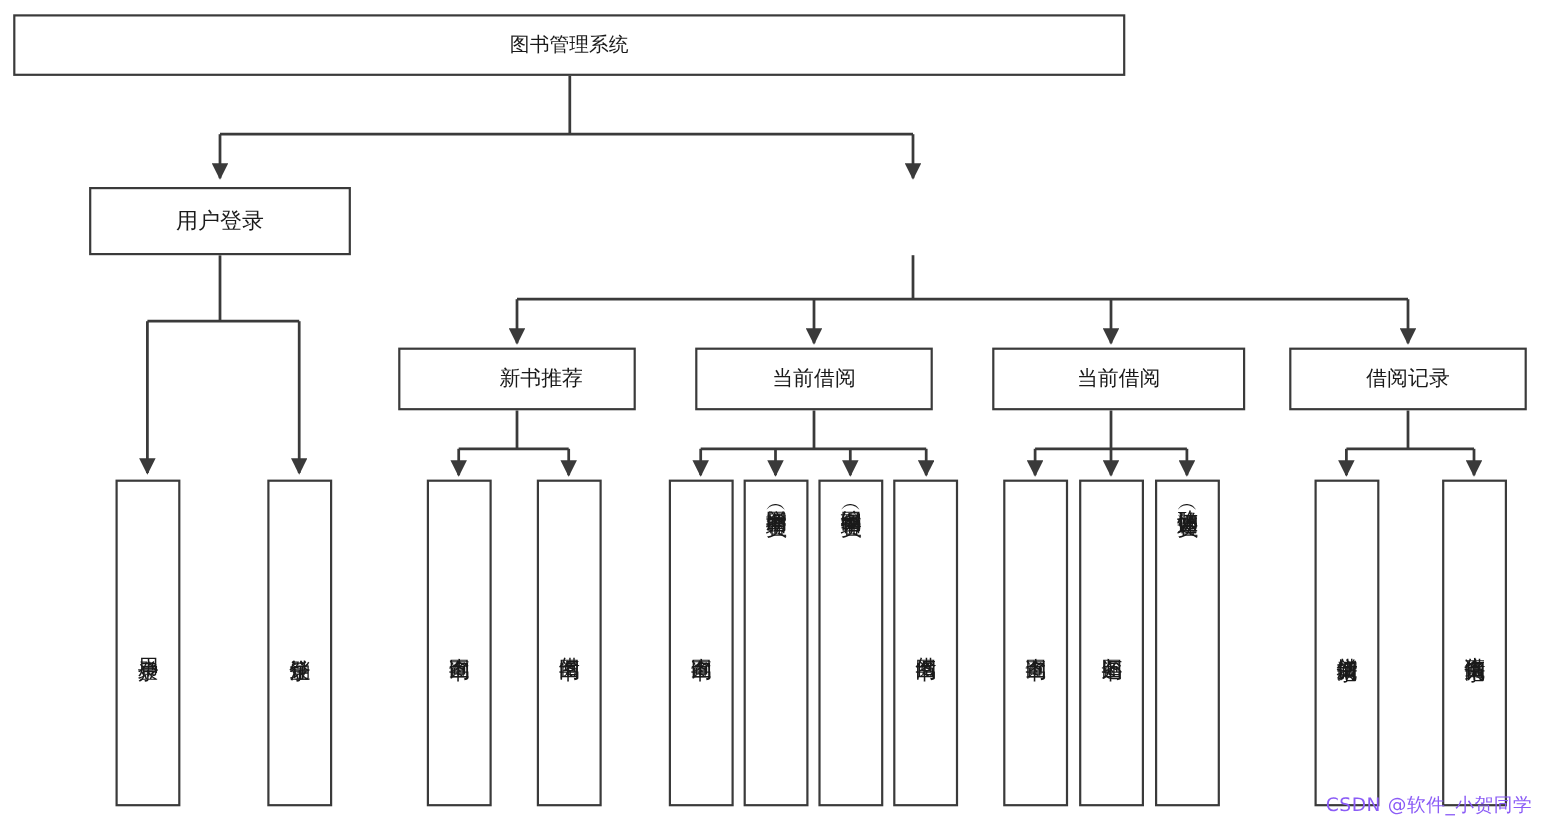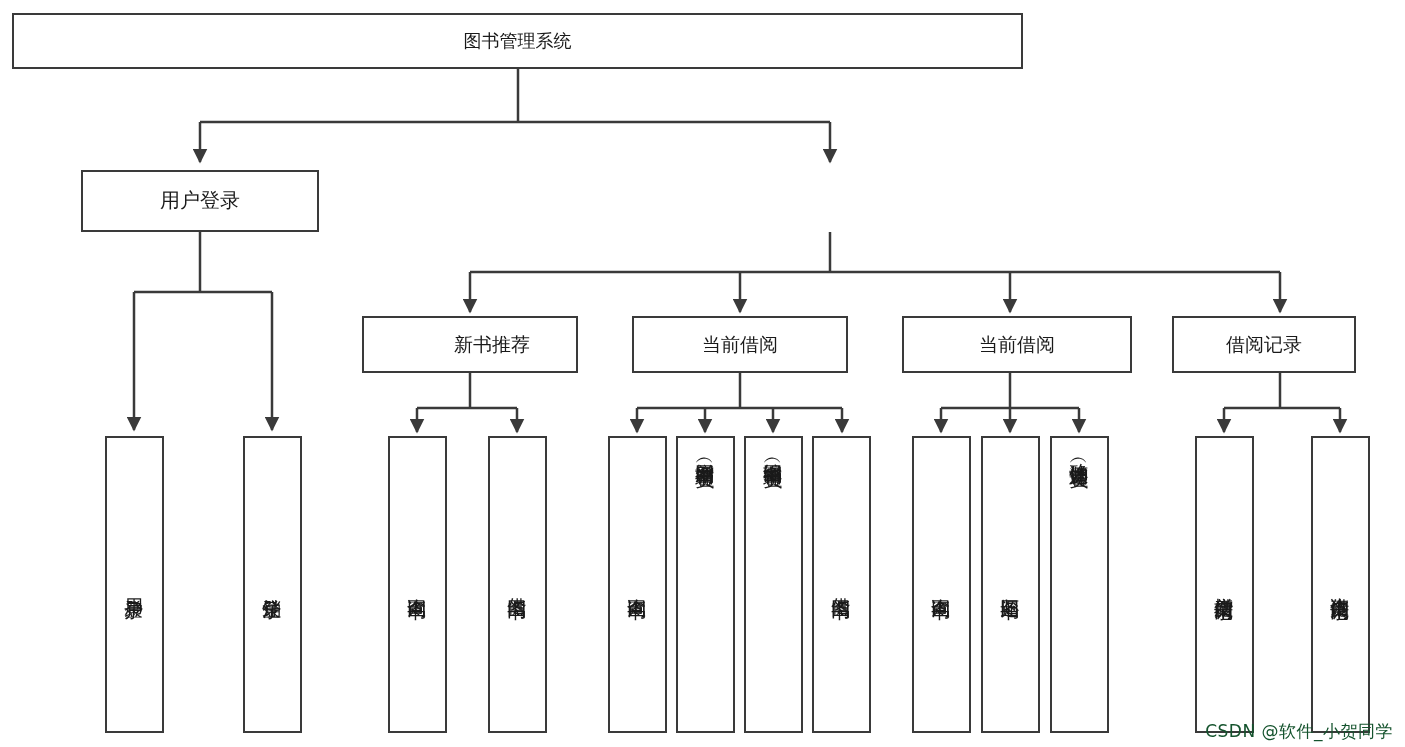--- a/index.html
+++ b/index.html
@@ -53,21 +53,21 @@
   }
   .node.leaf.short{
     justify-content:center;
     padding-top:0;
   }
   .watermark{
     position:absolute;
     right:12px;
     bottom:4px;
     font-size:17px;
-    color:#14532d;
+    color:#8b5cf6;
     white-space:nowrap;
     letter-spacing:0.5px;
     text-align:right;
   }
 </style>
 </head>
 <body>
 
 <div id="canvas">
 
@@ -126,21 +126,21 @@
 
   <div class="node lvl2" style="left:81px;top:170px;width:238px;height:62px;">用户登录</div>
 
 
   <div class="node lvl3" style="left:362px;top:316px;width:216px;height:57px;padding-left:44px;">新书推荐</div>
 
   <div class="node lvl3" style="left:632px;top:316px;width:216px;height:57px;">当前借阅</div>
 
   <div class="node lvl3" style="left:902px;top:316px;width:230px;height:57px;">当前借阅</div>
 
-  <div class="node lvl3" style="left:1172px;top:316px;width:184px;height:57px;">借阅记录</div>
+  <div class="node lvl3" style="left:1172px;top:316px;width:216px;height:57px;">借阅记录</div>
 
   <div class="node leaf short" style="left:105px;top:436px;width:59px;height:297px;">用户登录</div>
 
   <div class="node leaf short" style="left:243px;top:436px;width:59px;height:297px;">注销登录</div>
 
   <div class="node leaf short" style="left:388px;top:436px;width:59px;height:297px;">查询图书</div>
 
   <div class="node leaf short" style="left:488px;top:436px;width:59px;height:297px;">借阅图书</div>
 
   <div class="node leaf short" style="left:608px;top:436px;width:59px;height:297px;">查询图书</div>

